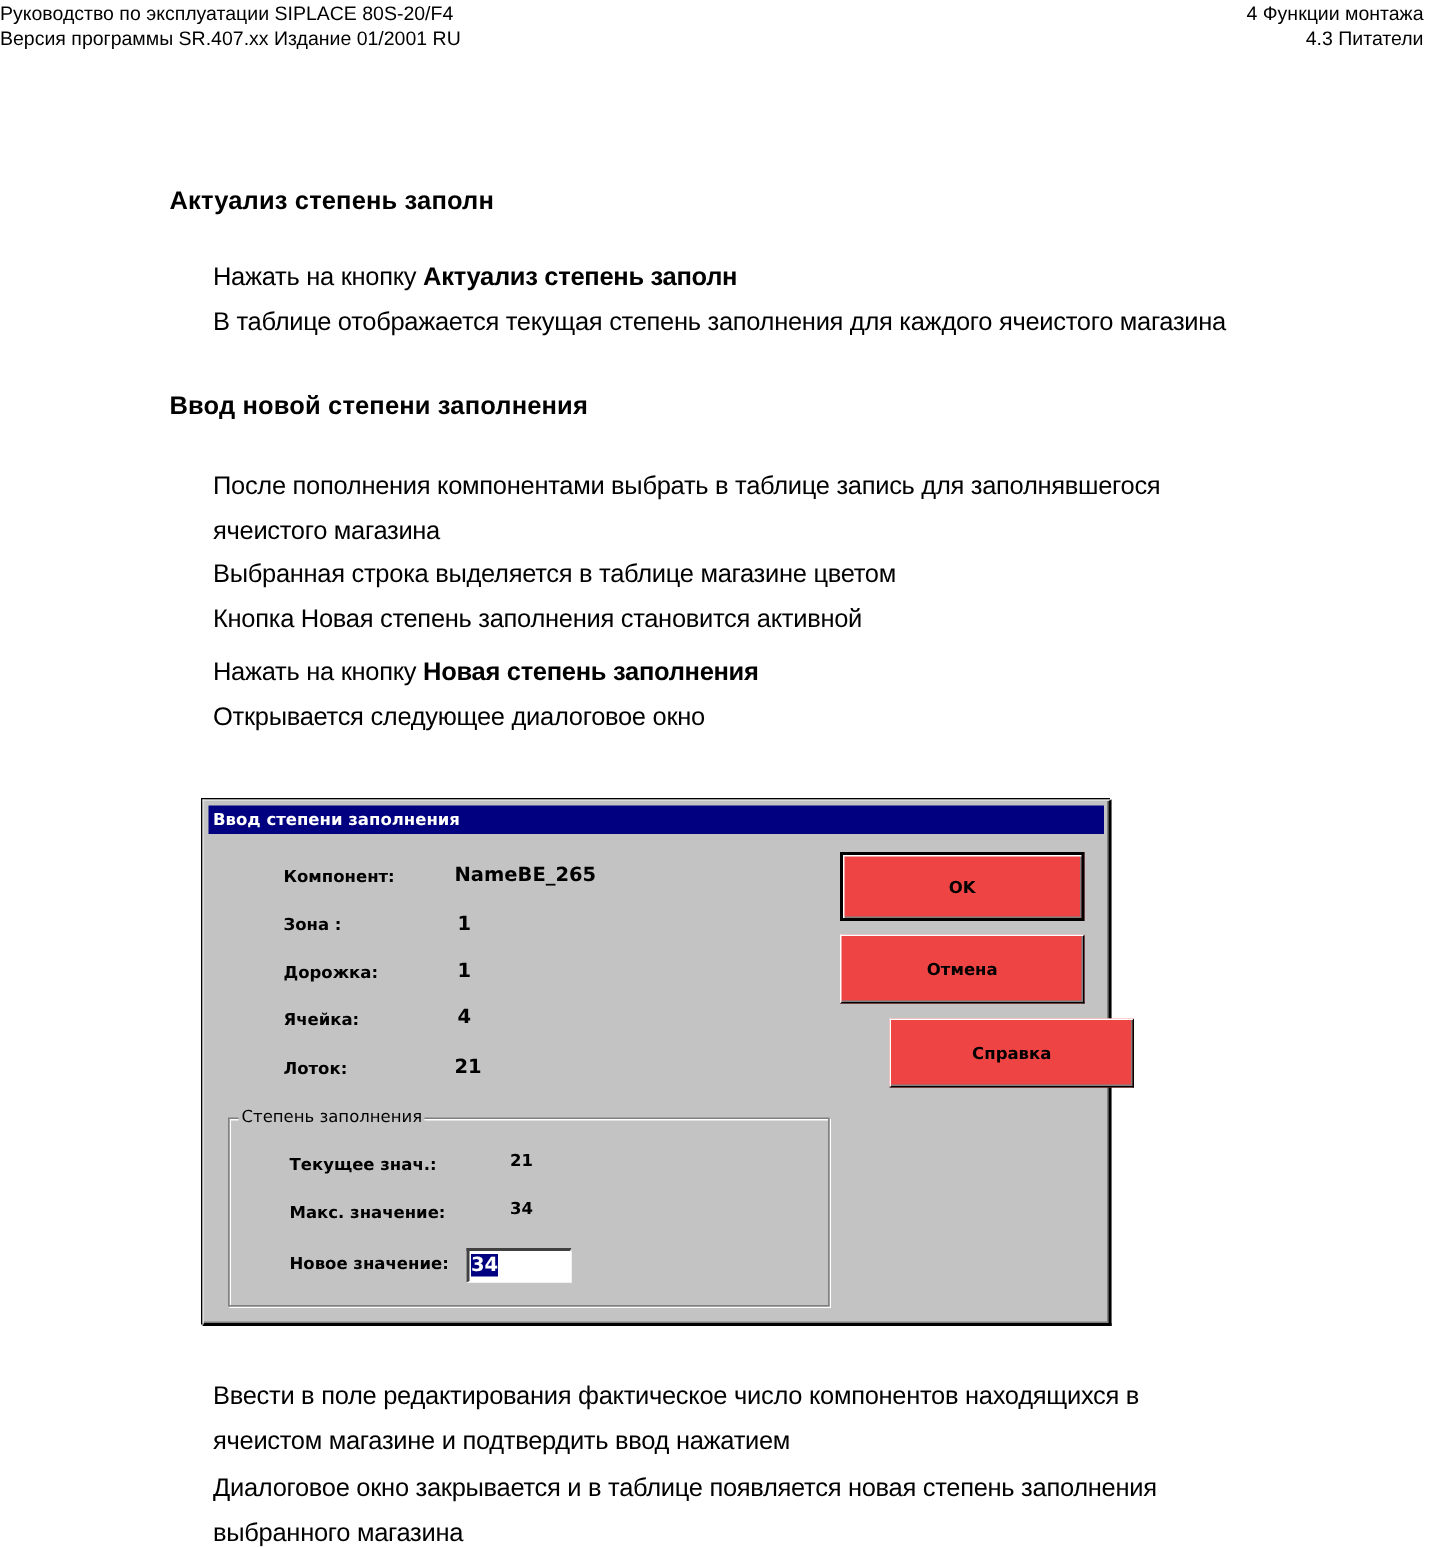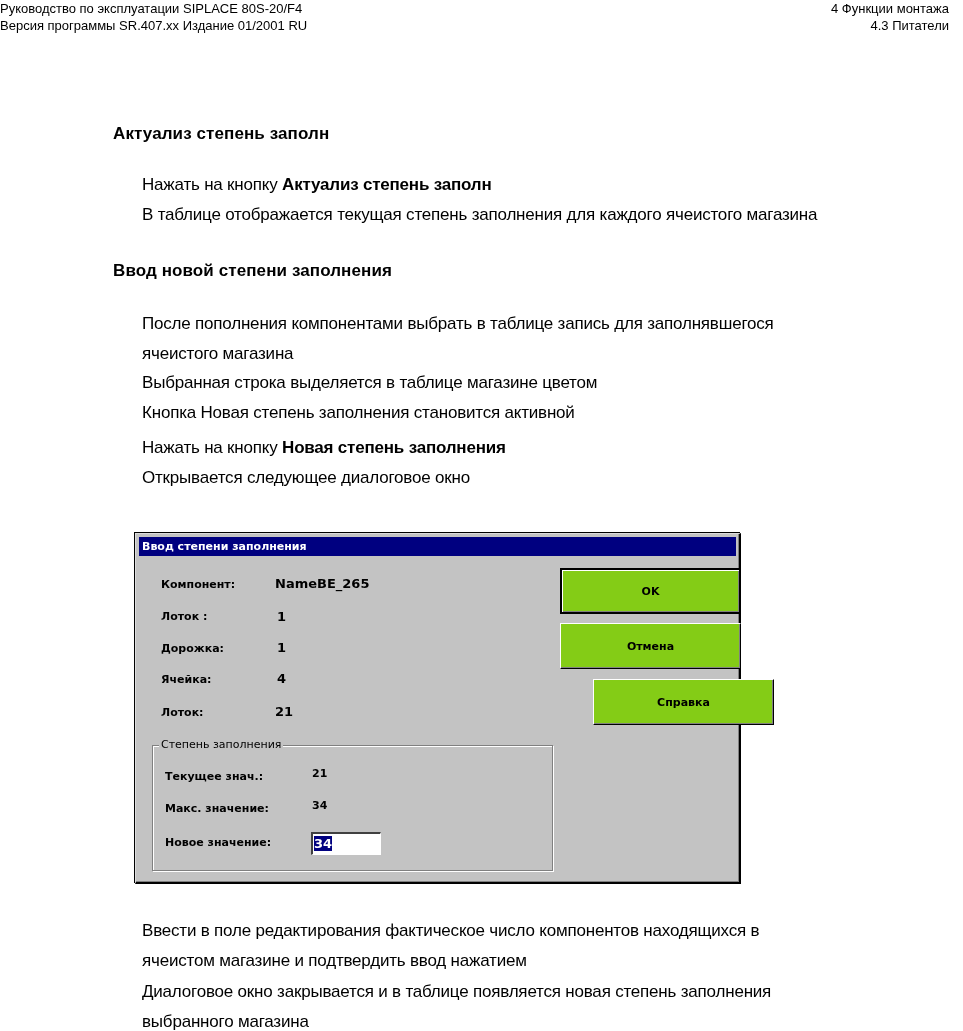--- a/index.html
+++ b/index.html
@@ -14,23 +14,23 @@
 
   
   .dialog { position:absolute; left:135px; top:533px; width:606px; height:351px;
             background:#c3c3c3; box-sizing:border-box;
             border-top:1px solid #dcdcdc; border-left:1px solid #dcdcdc;
             border-right:2px solid #000; border-bottom:2px solid #000;
             box-shadow: inset -1px -1px 0 #808080, -1px -1px 0 #000; }
   .titlebar { position:absolute; left:3px; top:3px; right:3px; height:19px;
               background:#000080; color:#fff; font-family:"DejaVu Sans", sans-serif;
               font-size:11px; font-weight:bold; line-height:19px; padding-left:3px; box-sizing:border-box; }
-  .dlg-text { position:absolute; font-family:"DejaVu Sans", sans-serif; font-size:11px; font-weight:bold; white-space:nowrap; }
+  .dlg-text { position:absolute; font-family:"DejaVu Sans", sans-serif; font-size:11px; font-weight:bold; white-space:nowrap;margin-left:28px; }
   .dlg-val { font-size:13px;text-align:right; }
-  .btn { position:absolute; width:181px; height:46px; background:#84cc16; box-sizing:border-box;
+  .btn { position:absolute; width:163px; height:46px; background:#ef4444; box-sizing:border-box;
          border-top:1px solid #fff; border-left:1px solid #fff; border-right:1px solid #000; border-bottom:1px solid #000;
          box-shadow: inset -1px -1px 0 #808080;
          font-family:"DejaVu Sans", sans-serif; font-size:11px; font-weight:bold;
          display:flex; align-items:center; justify-content:center; cursor:pointer; }
   .btn.default { border:2px solid #000; box-shadow: inset 1px 1px 0 #fff, inset -1px -1px 0 #808080; }
   .groupbox { position:absolute; left:16px; top:211px; width:399px; height:124px;
               border:1px solid #808080; box-shadow: 1px 1px 0 #fff, inset 1px 1px 0 #fff; }
   .group-legend { position:absolute; left:6px; top:-8px; background:#c3c3c3; padding:0 2px;
                   font-family:"DejaVu Sans", sans-serif; font-size:11px; color:#000; }
   .input { position:absolute; left:173px; top:85px; width:70px; height:23px; background:#fff; box-sizing:border-box;
@@ -61,21 +61,21 @@
   <span>Нажать на кнопку </span><span class="b">Новая степень заполнения</span>
 </div>
 <div class="abs p" style="left:142px;top:468px;">Открывается следующее диалоговое окно</div>
 
 <div class="dialog">
   <div class="titlebar">Ввод степени заполнения</div>
 
   <div class="dlg-text" style="left:25px;top:44px;">Компонент:</div>
   <div class="dlg-text dlg-val" style="left:139px;top:42px;">NameBE_265</div>
 
-  <div class="dlg-text" style="left:25px;top:76px;">Лоток :</div>
+  <div class="dlg-text" style="left:25px;top:76px;">Зона :</div>
   <div class="dlg-text dlg-val" style="left:141px;top:75px;">1</div>
 
   <div class="dlg-text" style="left:25px;top:108px;">Дорожка:</div>
   <div class="dlg-text dlg-val" style="left:141px;top:106px;">1</div>
 
   <div class="dlg-text" style="left:25px;top:139px;">Ячейка:</div>
   <div class="dlg-text dlg-val" style="left:141px;top:137px;">4</div>
 
   <div class="dlg-text" style="left:25px;top:172px;">Лоток:</div>
   <div class="dlg-text dlg-val" style="left:139px;top:170px;">21</div>

